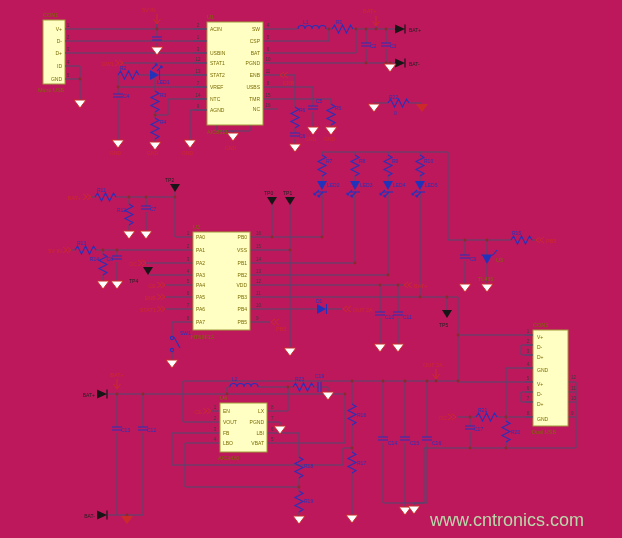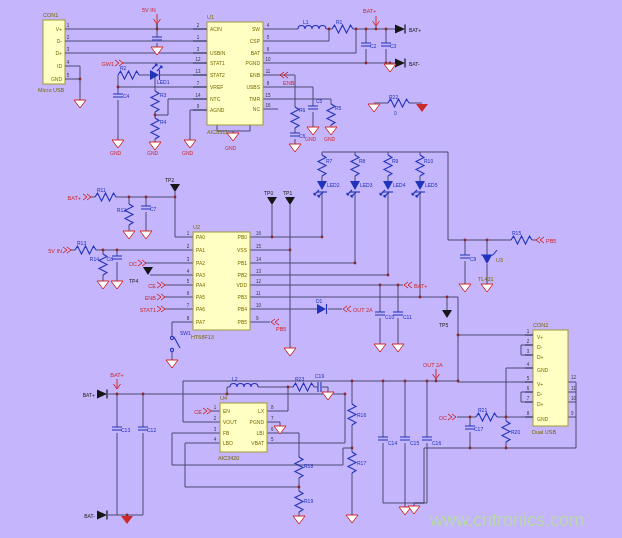--- a/index.html
+++ b/index.html
@@ -1,16 +1,16 @@
 <!DOCTYPE html>
 <html><head>
 <meta charset="utf-8">
 <style>
   html,body{margin:0;padding:0;background:#ffffff;}
-  .page{width:622px;height:538px;position:relative;background:#c4b5fd;overflow:hidden;}
+  .page{width:622px;height:538px;position:relative;background:#be185d;overflow:hidden;}
   svg text{font-family:"Liberation Sans",sans-serif;}
   .w{stroke:#4a4a6e;stroke-width:1;fill:none;}
   .cmp{stroke:#2233bb;stroke-width:1.1;fill:none;}
   .cmpf{fill:#2233bb;stroke:none;}
   .chip{fill:#ffffc4;stroke:#a09a38;stroke-width:1;}
   .redl{stroke:#cc2a2a;stroke-width:1;fill:none;}
   .tnum{font-size:4.5px;fill:#3a3a3a;}
   .tname{font-size:5px;fill:#7a6a00;}
   .tref{font-size:5.5px;fill:#7a6a00;}
   .tblue{font-size:5px;fill:#2233bb;}

